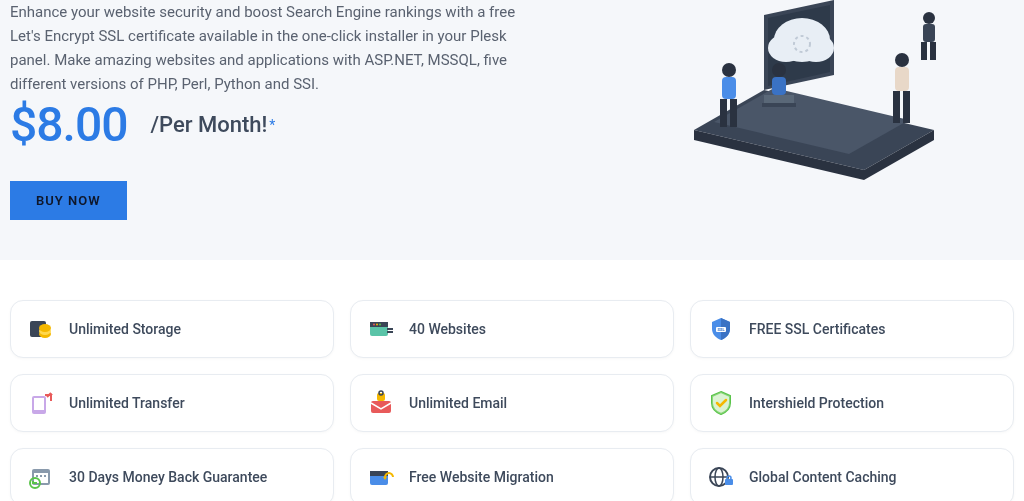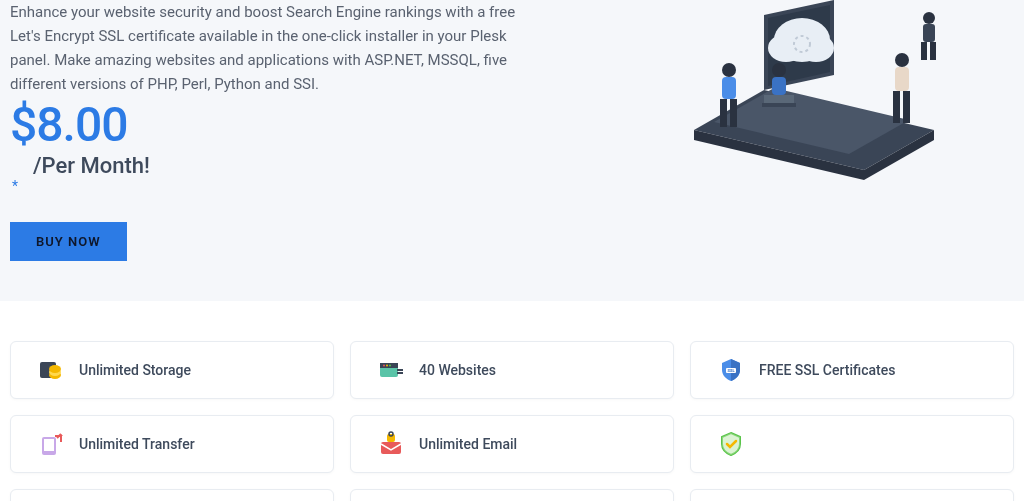--- a/index.html
+++ b/index.html
@@ -23,23 +23,22 @@
       flex: 1;
       max-width: 520px;
     }
     .hero-description {
       color: #5a6270;
       font-size: 15px;
       line-height: 1.6;
     }
     .price-row {
       display: flex;
-      align-items: flex-start;
+      align-items: center;
       margin-bottom: 28px;
-      flex-direction: column;
     }
     .price {
       color: #2c7be5;
       font-size: 48px;
       font-weight: 500;
       letter-spacing: -1px;
     }
     .price-suffix {
       color: #3e4a5c;
       font-size: 22px;
@@ -80,22 +79,22 @@
       background: #ffffff;
     }
     .features-grid {
       display: grid;
       grid-template-columns: repeat(3, 1fr);
       gap: 16px;
     }
     .feature-card {
       background: #ffffff;
       border: 1px solid #e8ecf1;
-      border-radius: 6px;
-      padding: 14px 26px;
+      border-radius: 13px;
+      padding: 14px 16px;
       display: flex;
       align-items: center;
       gap: 14px;
       box-shadow: 0 1px 3px rgba(0,0,0,0.03);
     }
     .feature-icon {
       width: 28px;
       height: 28px;
       flex-shrink: 0;
       display: flex;
@@ -231,20 +230,21 @@
     </div>
 
     <div class="feature-card">
       <span class="feature-icon">
         <svg viewBox="0 0 28 28">
             <path d="M14 3 L23 7 L23 14 C23 19 19 23 14 25 C9 23 5 19 5 14 L5 7 Z" fill="none" stroke="#5ac44a" stroke-width="2"></path>
             <path d="M14 3 L23 7 L23 14 C23 19 19 23 14 25 C9 23 5 19 5 14 L5 7 Z" fill="#b8e8a8" opacity="0.5"></path>
             <path d="M10 14 L13 17 L19 11" fill="none" stroke="#f5b800" stroke-width="2.5" stroke-linecap="round"></path>
           </svg>
       </span>
+      <span class="feature-label">Intershield Protection</span>
     </div>
 
     <div class="feature-card">
       <span class="feature-icon">
         <svg viewBox="0 0 28 28">
             <rect x="5" y="6" width="18" height="16" rx="2" fill="#8a9aac"></rect>
             <rect x="7" y="10" width="14" height="10" fill="#ffffff"></rect>
             <rect x="9" y="12" width="2" height="2" fill="#8a9aac"></rect>
             <rect x="13" y="12" width="2" height="2" fill="#8a9aac"></rect>
             <rect x="17" y="12" width="2" height="2" fill="#8a9aac"></rect>

